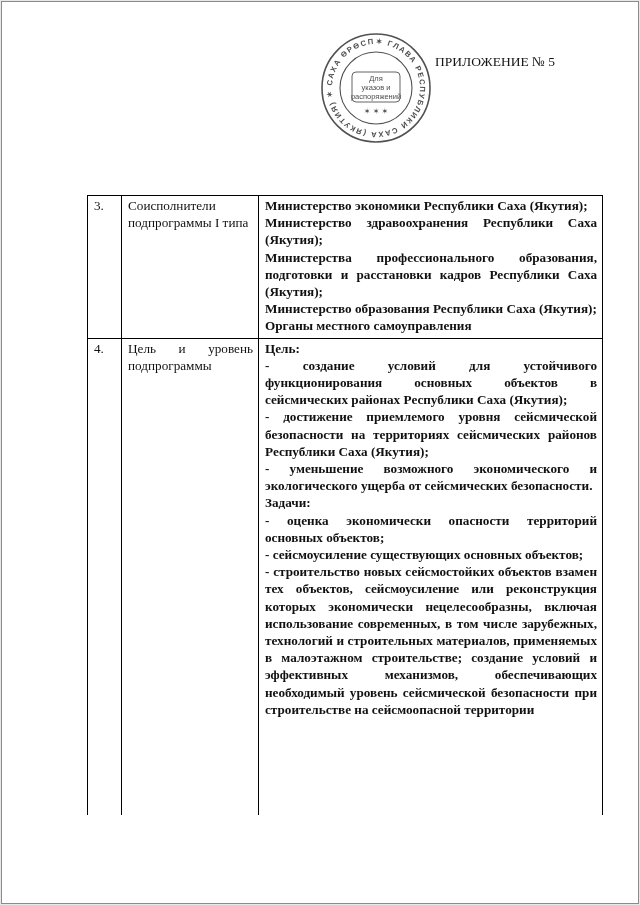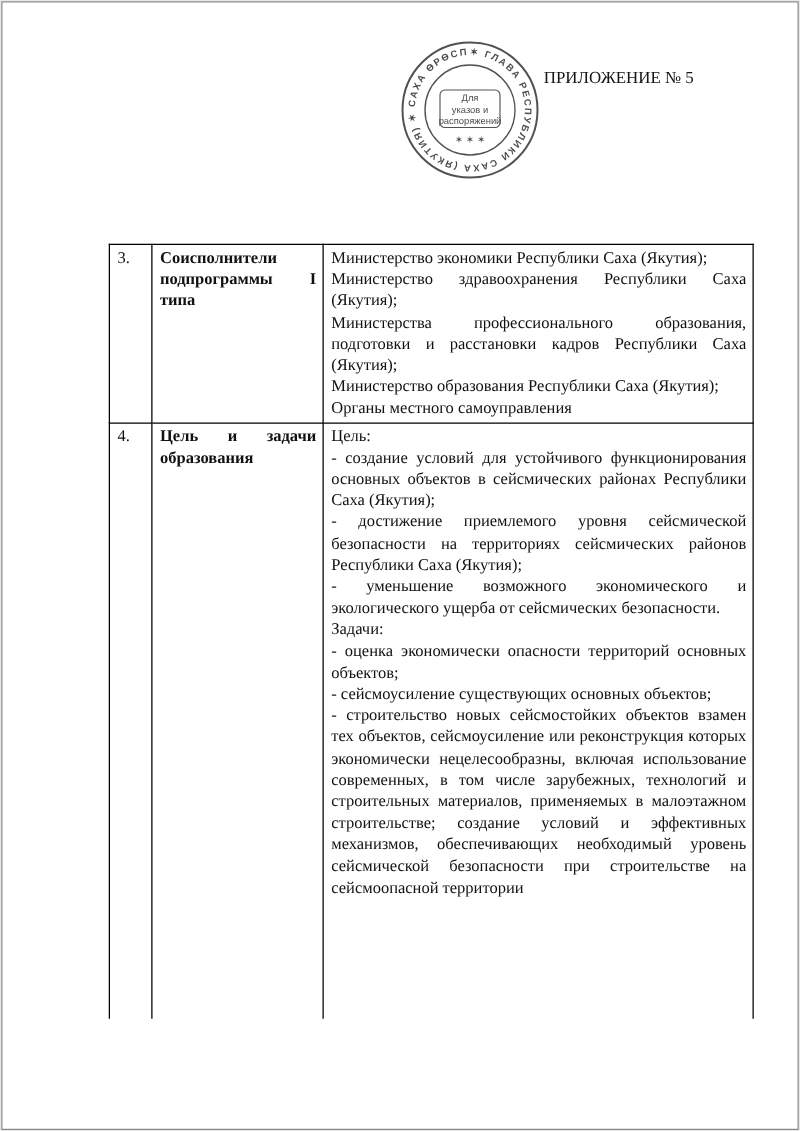--- a/index.html
+++ b/index.html
@@ -54,22 +54,22 @@
     z-index: 1;
   }
   table.attrs td {
     border: 1px solid #000;
     vertical-align: top;
     padding: 1px 5px 3px 6px;
     line-height: 17.2px;
   }
   table.attrs tr.last td { border-bottom: none; }
   td.col-num   { width: 22px; padding-left: 5px; }
-  td.col-label { width: 125px; text-align: justify; text-align-last: left; font-weight: bold; }
-  td.col-content { text-align: justify; text-align-last: left; }
+  td.col-label { width: 125px; text-align: justify; text-align-last: left; }
+  td.col-content { text-align: justify; text-align-last: left; font-weight: bold; }
   td.col-content p { margin: 0; }
   tr.row-goals td { height: 472px; }
 </style>
 </head>
 <body>
 
 <div class="page">
 
   <div class="doc-header">
     <div class="l1">ПРИЛОЖЕНИЕ № 5</div>
@@ -99,21 +99,21 @@
         <td class="col-content">
             <p>Министерство экономики Республики Саха (Якутия);</p>
             <p>Министерство здравоохранения Республики Саха (Якутия);</p>
             <p>Министерства профессионального образования, подготовки и расстановки кадров Республики Саха (Якутия);</p>
             <p>Министерство образования Республики Саха (Якутия);</p>
             <p>Органы местного самоуправления</p>
           </td>
       </tr>
       <tr class="last row-goals">
         <td class="col-num">4.</td>
-        <td class="col-label">Цель и задачи образования</td>
+        <td class="col-label">Цель и уровень подпрограммы</td>
         <td class="col-content">
             <p>Цель:</p>
             <p>- создание условий для устойчивого функционирования основных объектов в сейсмических районах Республики Саха (Якутия);</p>
             <p>- достижение приемлемого уровня сейсмической безопасности на территориях сейсмических районов Республики Саха (Якутия);</p>
             <p>- уменьшение возможного экономического и экологического ущерба от сейсмических безопасности.</p>
             <p>Задачи:</p>
             <p>- оценка экономически опасности территорий основных объектов;</p>
             <p>- сейсмоусиление существующих основных объектов;</p>
             <p>- строительство новых сейсмостойких объектов взамен тех объектов, сейсмоусиление или реконструкция которых экономически нецелесообразны, включая использование современных, в том числе зарубежных, технологий и строительных материалов, применяемых в малоэтажном строительстве; создание условий и эффективных механизмов, обеспечивающих необходимый уровень сейсмической безопасности при строительстве на сейсмоопасной территории</p>
           </td>

